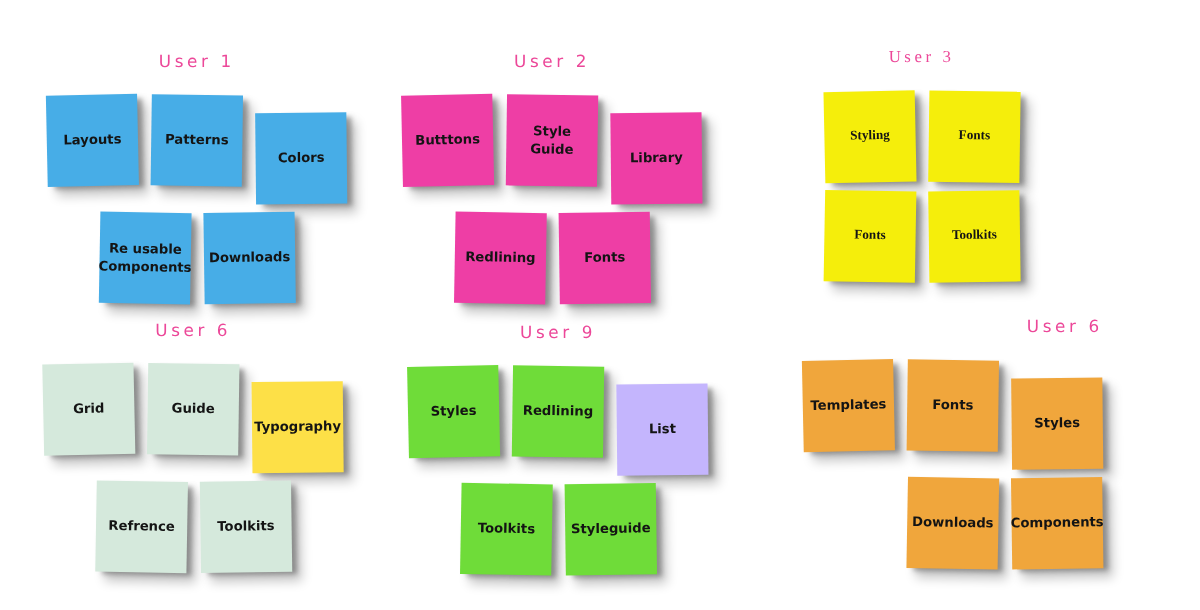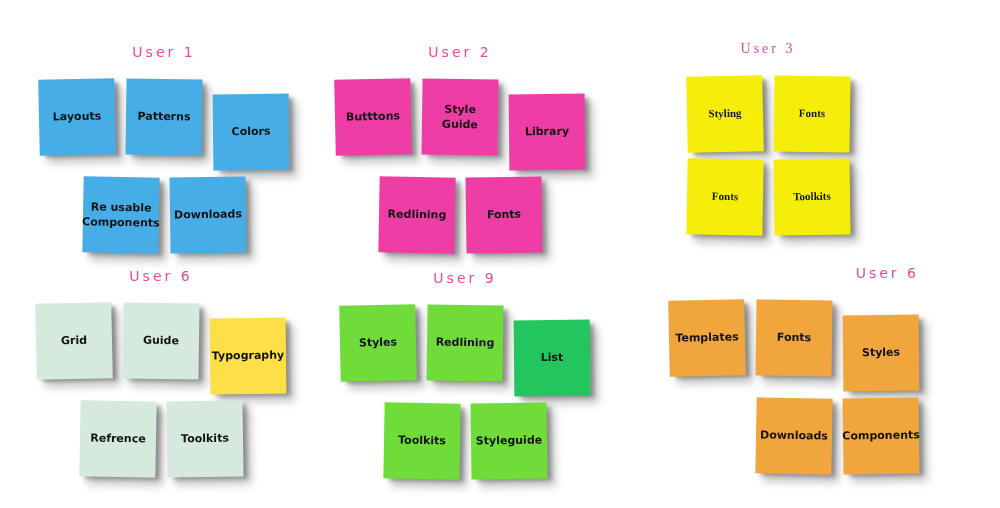--- a/index.html
+++ b/index.html
@@ -168,21 +168,21 @@
 
   <section class="group group-4">
     <h2 class="group-title">User 9</h2>
     <div class="row top">
         <div class="note" style="background: rgb(111, 220, 57);">
           <span>Styles</span>
         </div>
         <div class="note" style="background: rgb(111, 220, 57);">
           <span>Redlining</span>
         </div>
-        <div class="note" style="background: #22c55e;">
+        <div class="note" style="background: #c4b5fd;">
           <span>List</span>
         </div>
       </div>
     <div class="row bottom">
         <div class="note" style="background: rgb(111, 220, 57);">
           <span>Toolkits</span>
         </div>
         <div class="note" style="background: rgb(111, 220, 57);">
           <span>Styleguide</span>
         </div>

